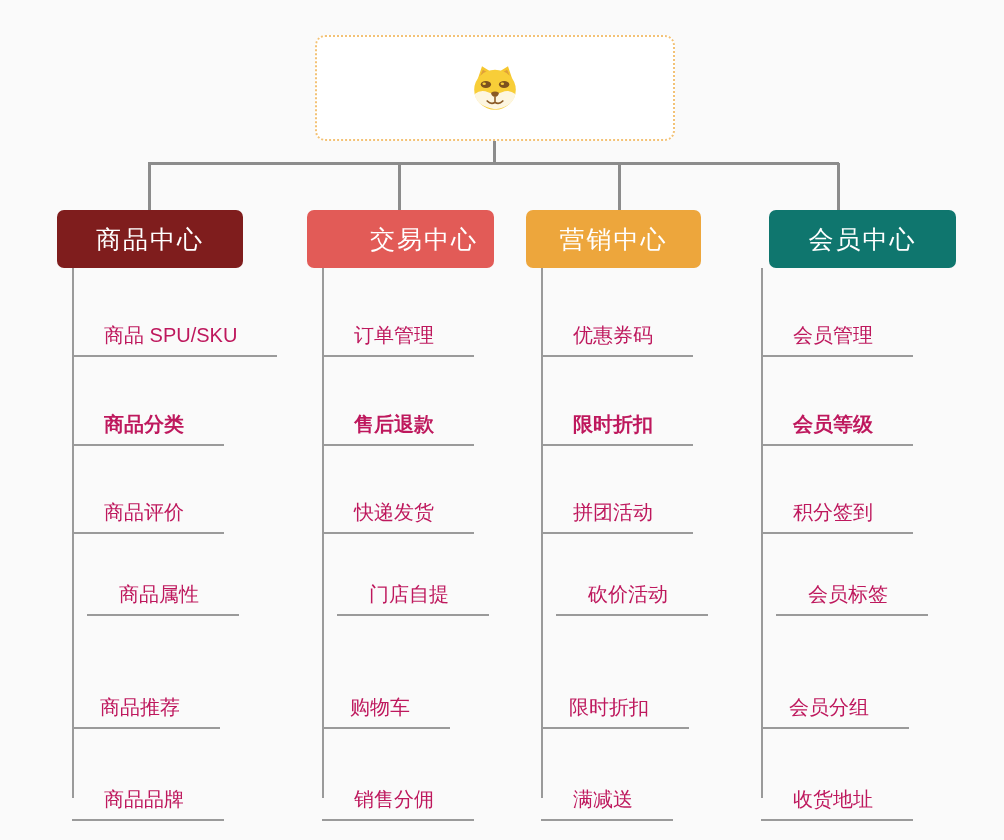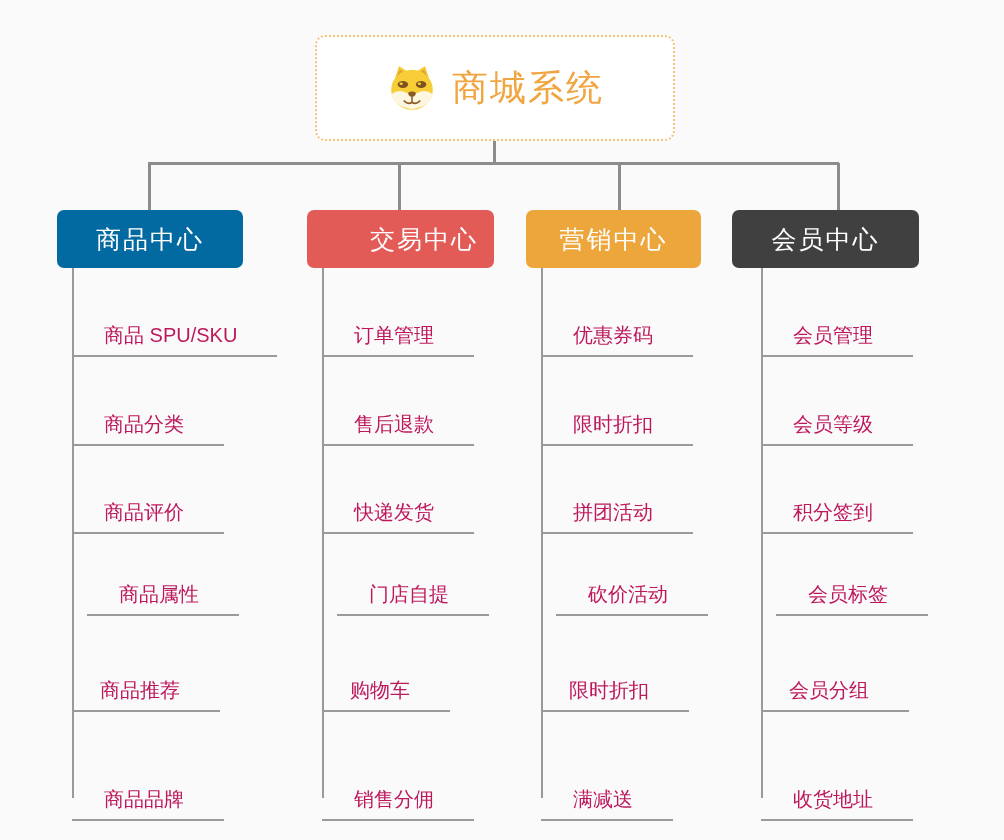--- a/index.html
+++ b/index.html
@@ -53,24 +53,24 @@
     color: #ffffff;
     font-size: 25px;
     font-weight: 500;
     letter-spacing: 2px;
     display: flex;
     align-items: center;
     justify-content: center;
     cursor: pointer;
     white-space: nowrap;
   }
-  .bb-0 { left: 57px;  width: 186px; background: #0369a1; }
+  .bb-0 { left: 57px;  width: 186px; background: #7f1d1d; }
   .bb-1 { left: 307px; width: 187px; background: #e25b57; padding-left: 47px; }
   .bb-2 { left: 526px; width: 175px; background: #eda63c; }
-  .bb-3 { left: 732px; width: 187px; background: #404040; }
+  .bb-3 { left: 769px; width: 187px; background: #0f766e; }
 
   
   .col { position: absolute; top: 268px; width: 0; height: 532px; }
   .col-0 { left: 72px; }
   .col-1 { left: 322px; }
   .col-2 { left: 541px; }
   .col-3 { left: 761px; }
   .col-line {
     position: absolute;
     left: 0; top: 0;
@@ -83,24 +83,24 @@
     display: inline-block;
     white-space: nowrap;
     font-size: 20px;
     line-height: 26px;
     color: #be185d;
     padding: 0 40px 7px 32px;
     border-bottom: 2px solid #9a9a9a;
     cursor: pointer;
   }
   .r0 { top: 54px; }
-  .r1 { top: 143px; }
+  .r1 { top: 143px; font-weight: bold; }
   .r2 { top: 231px; }
   .r3 { top: 313px; margin-left: 15px; }
-  .r4 { top: 409px; padding-left: 28px; }
+  .r4 { top: 426px; padding-left: 28px; }
   .r5 { top: 518px; }
 </style>
 </head>
 <body>
 
 <div class="canvas">
 
   <div class="line stub-root"></div>
   <div class="line h-connector"></div>
   <div class="line drop drop-0"></div>
@@ -117,21 +117,20 @@
       <ellipse cx="30" cy="28" rx="24" ry="23" fill="#f8ce38"></ellipse>
       <path d="M6.5,33 Q14,27 22,31 Q30,35 38,31 Q46,27 53.5,33 Q52,47 30,50.5 Q8,47 6.5,33 Z" fill="#fdf6e0"></path>
       <ellipse cx="19.5" cy="22" rx="6" ry="4" fill="#7c511e"></ellipse>
       <ellipse cx="40.5" cy="22" rx="6" ry="4" fill="#7c511e"></ellipse>
       <ellipse cx="17.5" cy="21" rx="2" ry="1.4" fill="#f8ce38"></ellipse>
       <ellipse cx="38.5" cy="21" rx="2" ry="1.4" fill="#f8ce38"></ellipse>
       <path d="M25.5,31.5 Q30,28.5 34.5,31.5 Q34.5,35.5 30,36.5 Q25.5,35.5 25.5,31.5 Z" fill="#8a5a25"></path>
       <path d="M30,36.5 L30,42" stroke="#8a5a25" stroke-width="1.8" fill="none"></path>
       <path d="M21,41 Q25.5,45.5 30,42.5 Q34.5,45.5 39,41" stroke="#8a5a25" stroke-width="2" fill="none" stroke-linecap="round"></path>
     </svg>
-    <span class="root-title">商城系统</span>
   </div>
 
   <div class="branch-box bb-0">商品中心</div>
   <div class="branch-box bb-1">交易中心</div>
   <div class="branch-box bb-2">营销中心</div>
   <div class="branch-box bb-3">会员中心</div>
 
   <div class="col col-0">
     <div class="col-line"></div>
     <div class="child r0">商品 SPU/SKU</div>

